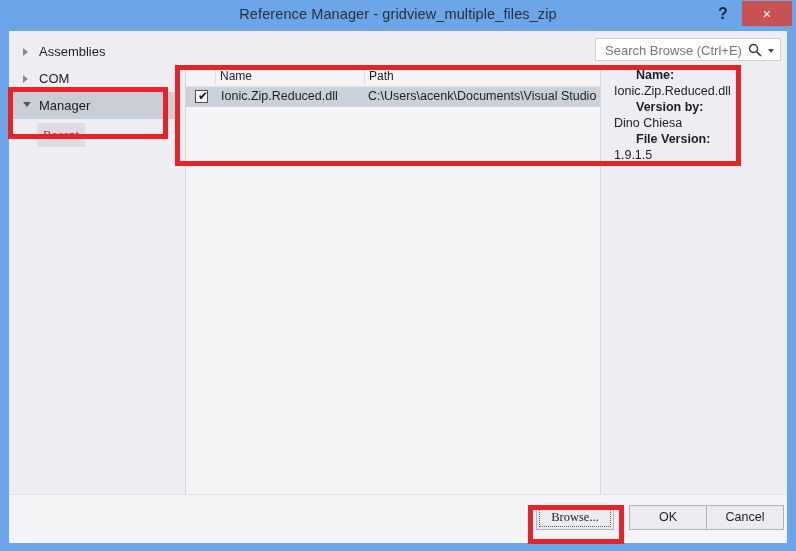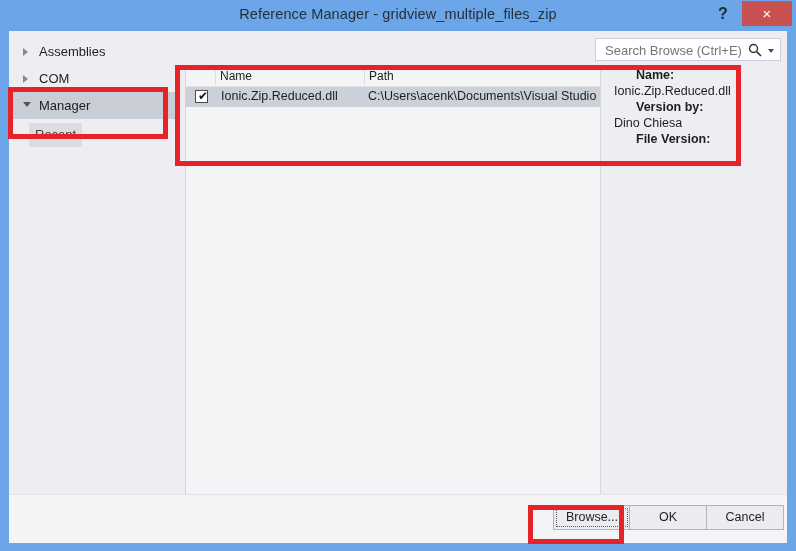--- a/index.html
+++ b/index.html
@@ -136,26 +136,27 @@
   }
   .tri-down {
     border-left: 4px solid transparent;
     border-right: 4px solid transparent;
     border-top: 5px solid #555555;
   }
   .side-sub {
     height: 24px;
     line-height: 24px;
     font-size: 13px;
-    color: #404040;
-    margin-left: 20px;
+    color: #b91c1c;
+    margin-left: 28px;
     padding: 0 6px;
     display: inline-block;
     background: #dcdce2;
     cursor: pointer;
+    font-family: Liberation Serif, serif;
   }
   .side-sub-wrap { margin-top: 4px; }
   
   .list-panel {
     position: absolute;
     left: 176px; top: 36px;
     width: 416px;
     height: 449px;
     background: #f4f4f6;
     border: 1px solid #d5d5dc;
@@ -292,21 +293,21 @@
     line-height: 23px;
     cursor: pointer;
     font-family: "Liberation Sans", sans-serif;
   }
   .btn.focus::after {
     content: "";
     position: absolute;
     left: 2px; top: 2px; right: 2px; bottom: 2px;
     border: 1px dotted #5a5a5a;
   }
-  .btn-browse { left: 544px; }
+  .btn-browse { left: 527px; font-family: Liberation Serif, serif; }
   .btn-ok { left: 620px; }
   .btn-cancel { left: 697px; }
   
   .anno {
     position: absolute;
     border: 5px solid #e52329;
     box-sizing: border-box;
     pointer-events: none;
   }
   .anno-sidebar { left: 8px;  top: 87px;  width: 160px; height: 52px; }
@@ -387,20 +388,21 @@
           <i></i>
         </span>
     </div>
 
     <div class="detail-panel">
       <div class="detail-line key">Name:</div>
       <div class="detail-line val">Ionic.Zip.Reduced.dll</div>
       <div class="detail-line key">Version by:</div>
       <div class="detail-line val">Dino Chiesa</div>
       <div class="detail-line key">File Version:</div>
+      <div class="detail-line val">1.9.1.5</div>
     </div>
 
     <div class="footer">
       <div class="btn btn-browse focus">Browse...</div>
       <div class="btn btn-ok">OK</div>
       <div class="btn btn-cancel">Cancel</div>
     </div>
 
   </div>
 

